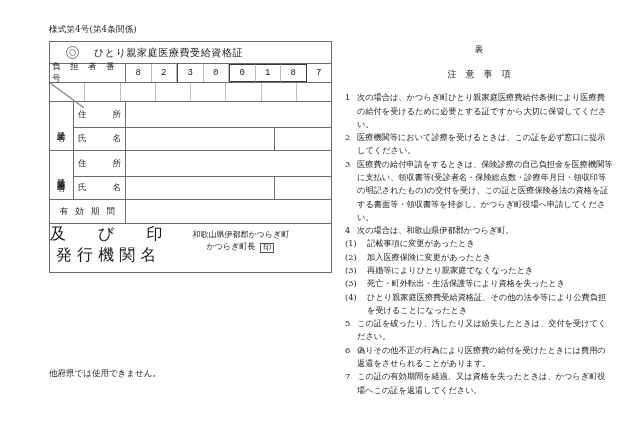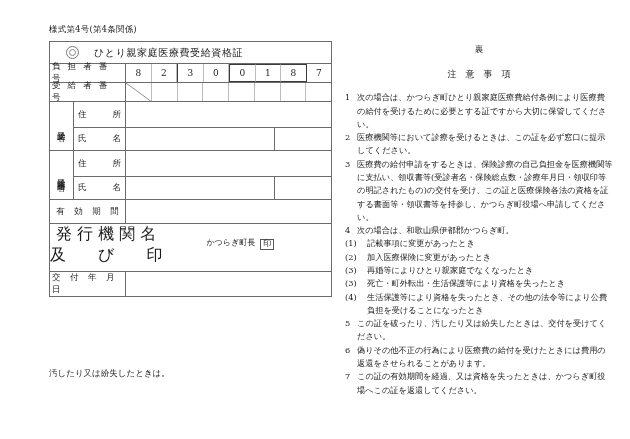--- a/index.html
+++ b/index.html
@@ -75,21 +75,21 @@
     border: 1px solid #8a8a8a;
   }
   .card-title {
     flex: 1;
     font-size: 10px;
     letter-spacing: 0.6px;
     padding-right: 30px;
   }
 
   
-  .numrow { height: 19px; }
+  .numrow { height: 19px; font-family: Liberation Mono, monospace; }
   .lbl {
     flex: 0 0 76px;
     width: 76px;
     display: flex;
     align-items: center;
     justify-content: center;
     font-size: 8.5px;
     letter-spacing: 2.2px;
     padding-left: 2px;
     box-sizing: border-box;
@@ -156,21 +156,21 @@
   .subval { flex: 1; }
   .subval.split { display: flex; }
   .subval .main { flex: 1; border-right: 1px solid #6b6b6b; }
   .subval .aux  { flex: 0 0 56px; width: 56px; }
 
   .h26 { height: 26px; }
   .h22 { height: 22px; }
   .h21 { height: 21px; }
 
   
-  .plain { height: 24px; font-family: Liberation Mono, monospace; }
+  .plain { height: 24px; }
   .plain .lbl2 {
     flex: 0 0 76px;
     width: 76px;
     border-right: 1px solid #6b6b6b;
     display: flex;
     align-items: center;
     justify-content: center;
     font-size: 8.5px;
     letter-spacing: 2.2px;
     padding-left: 2px;
@@ -179,21 +179,21 @@
   .plain .val2 { flex: 1; }
 
   .issuer { height: 48px; }
   .issuer-body {
     flex: 1;
     font-size: 8px;
     line-height: 1.45;
     padding: 5px 0 0 30px;
     box-sizing: border-box;
   }
-  .issuer-line3 { padding-left: 14px; margin-top: 8px; }
+  .issuer-line3 { padding-left: 14px; }
   .inkan {
     display: inline-block;
     border: 1px solid #555;
     padding: 0 2px;
     font-size: 8px;
     line-height: 1.1;
     margin-left: 5px;
     vertical-align: -1px;
   }
 
@@ -273,21 +273,20 @@
         <div class="cell thick-l">3</div>
         <div class="cell">0</div>
         <div class="cell thick-l thick-t thick-b">0</div>
         <div class="cell thick-t thick-b">1</div>
         <div class="cell thick-t thick-b thick-r">8</div>
         <div class="cell">7</div>
       </div>
     </div>
 
     <div class="row numrow">
-      <div class="lbl">受 給 者 番 号</div>
       <div class="cells">
         <div class="cell">
           <svg class="slash" viewBox="0 0 26 19" preserveAspectRatio="none">
             <line x1="0" y1="0" x2="26" y2="19" stroke="#8a8a8a" stroke-width="1"></line>
           </svg>
         </div>
         <div class="cell"></div>
         <div class="cell"></div>
         <div class="cell"></div>
         <div class="cell"></div>
@@ -336,40 +335,37 @@
     </div>
 
     <div class="row plain">
       <div class="lbl2">有 効 期 間</div>
       <div class="val2"></div>
     </div>
 
     <div class="row issuer">
       <div class="lbl2">
         <div style="text-align:center;">
+          <div>及　　び　　印</div>
           <div>発 行 機 関 名</div>
-          <div>及　　び　　印</div>
         </div>
       </div>
       <div class="issuer-body">
+        <div>和歌山県伊都郡かつらぎ町</div>
         <div class="issuer-line3">
           <span>かつらぎ町長</span><span class="inkan">印</span>
         </div>
       </div>
     </div>
 
-    <div class="row plain">
-      <div class="lbl2">交 付 年 月 日</div>
-      <div class="val2"></div>
-    </div>
 
   </div>
 
   <div class="card-footer">
-    <div class="f1">汚したり又は紛失したときは。</div>
+    <div class="f1">他府県では使用できません。</div>
   </div>
 
   <div class="notes">
     <div class="notes-back">裏</div>
     <div class="notes-head">注意事項</div>
 
     <div class="note-item">
       <div class="note-num">1</div>
       <div class="note-body">次の場合は、かつらぎ町ひとり親家庭医療費給付条例により医療費の給付を受けるために必要とする証ですから大切に保管してください。</div>
     </div>
@@ -401,21 +397,21 @@
       <div class="sub-item">
         <div class="sub-num">(3)</div>
         <div class="sub-body">再婚等によりひとり親家庭でなくなったとき</div>
       </div>
       <div class="sub-item">
         <div class="sub-num">(3)</div>
         <div class="sub-body">死亡・町外転出・生活保護等により資格を失ったとき</div>
       </div>
       <div class="sub-item">
         <div class="sub-num">(4)</div>
-        <div class="sub-body">生活保護等により資格を失ったとき、その他の法令等により公費負担を受けることになったとき</div>
+        <div class="sub-body">ひとり親家庭医療費受給資格証、その他の法令等により公費負担を受けることになったとき</div>
       </div>
     </div>
 
     <div class="note-item">
       <div class="note-num">5</div>
       <div class="note-body">この証を破ったり、汚したり又は紛失したときは、交付を受けてください。</div>
     </div>
 
     <div class="note-item">
       <div class="note-num">6</div>

